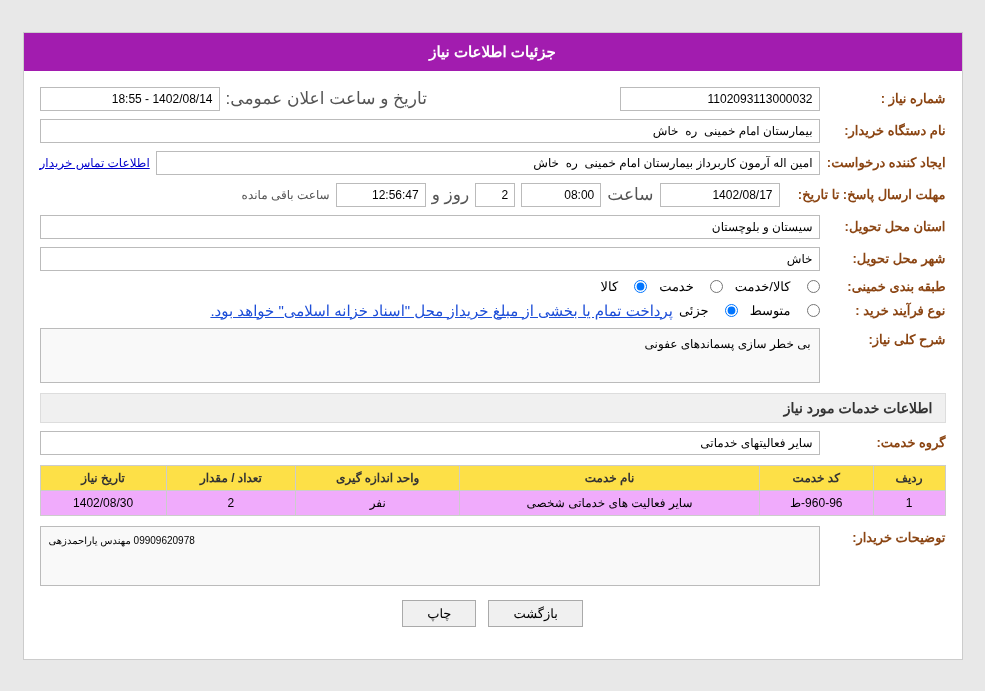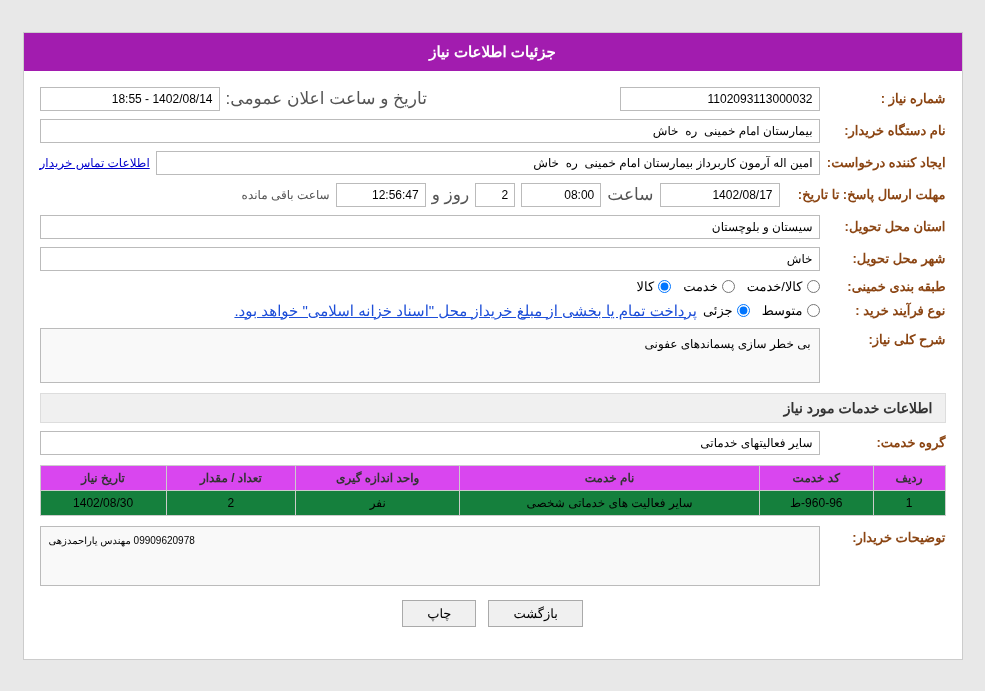--- a/index.html
+++ b/index.html
@@ -78,21 +78,21 @@
     }
     .radio-group {
       display: flex;
       align-items: center;
       gap: 12px;
       direction: rtl;
     }
     .radio-item {
       display: flex;
       align-items: center;
-      gap: 4px;
+      gap: 16px;
     }
     .radio-item input[type="radio"] {
       margin: 0;
     }
     .process-text {
       font-size: 15px;
       color: #1d4ed8;
       flex: 1;
       text-decoration: underline;
     }
@@ -108,32 +108,32 @@
     }
     .table-section {
       margin: 10px 0;
     }
     table {
       width: 100%;
       border-collapse: collapse;
       font-size: 12px;
     }
     table th {
-      background: #d946ef;
+      background: #fde047;
       border: 1px solid #ccc;
       padding: 5px 8px;
       text-align: center;
       font-weight: bold;
       color: #333;
     }
     table td {
       border: 1px solid #ccc;
       padding: 5px 8px;
       text-align: center;
-      background: #15803d;
+      background: #f0abfc;
     }
     .buyer-desc {
       border: 1px solid #bbb;
       background: #f9f9f9;
       min-height: 60px;
       padding: 8px;
       font-size: 10px;
       direction: rtl;
       text-align: left;
       width: 100%;

